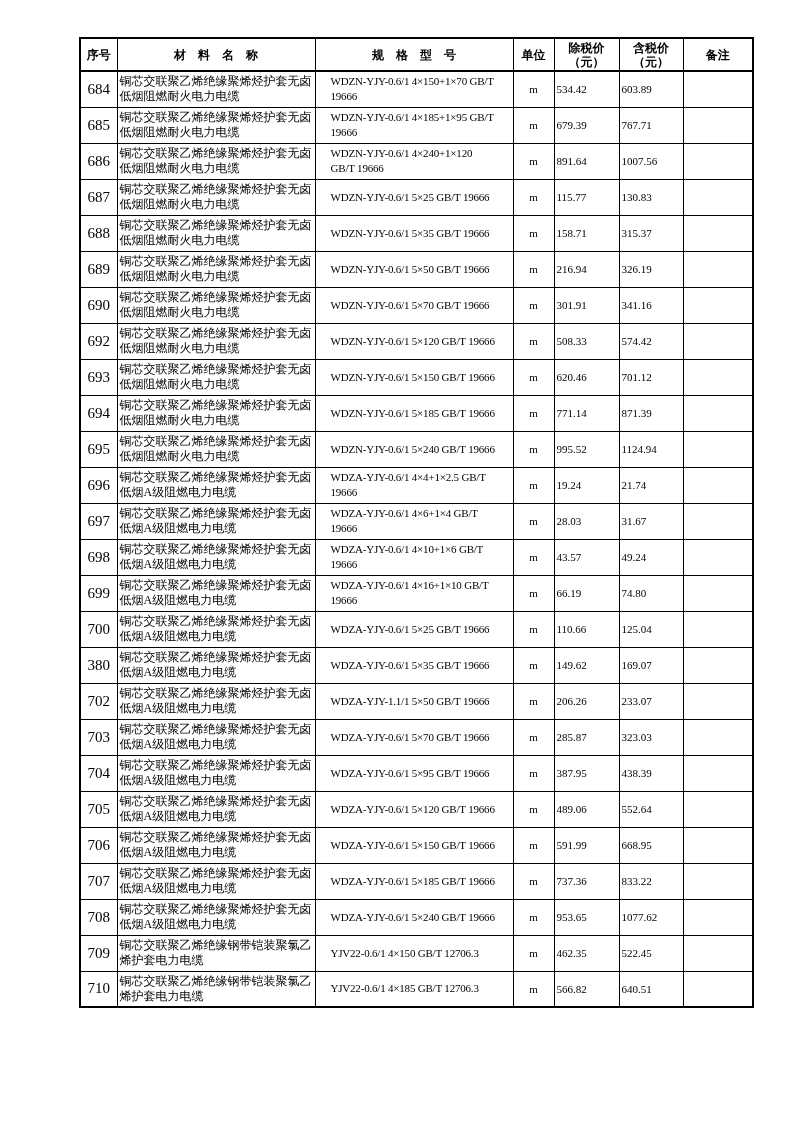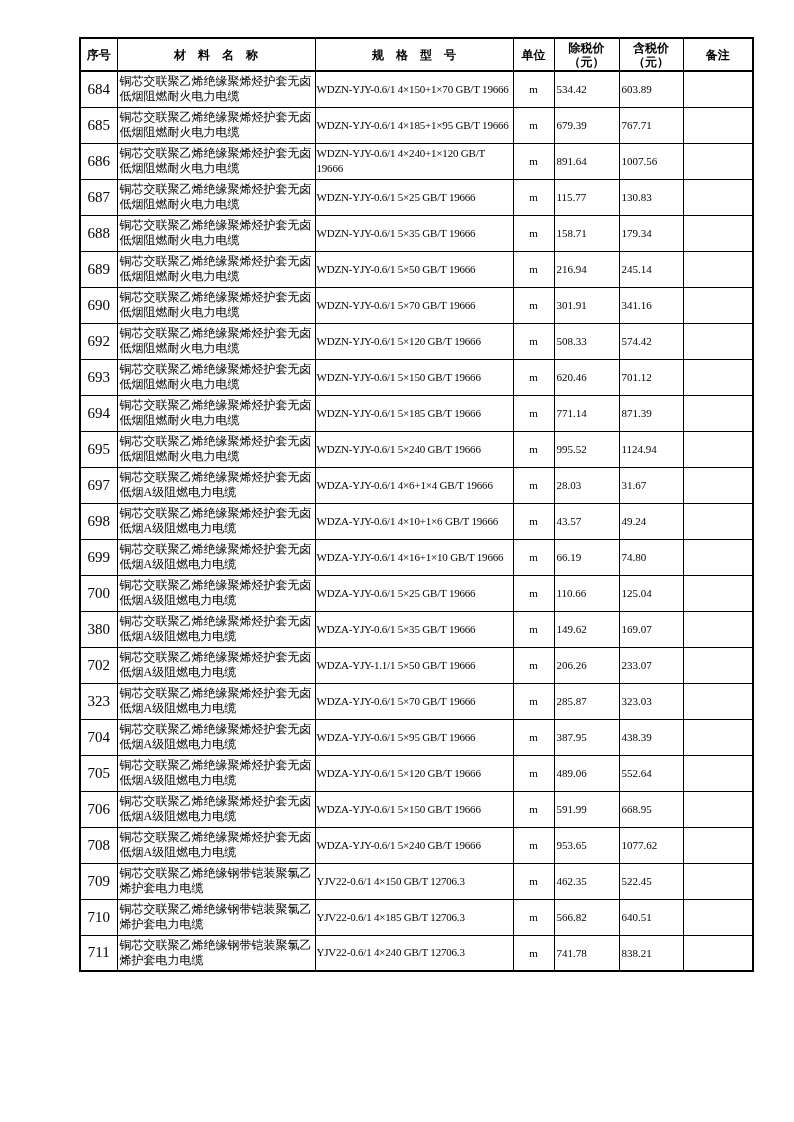--- a/index.html
+++ b/index.html
@@ -36,21 +36,21 @@
   .price-table th {
     font-weight: bold;
     font-size: 12px;
     text-align: center;
     line-height: 14px;
     padding: 0;
   }
   .price-table thead th { border-bottom: 2px solid #000; }
   td.c-no   { text-align: center; font-size: 15px; }
   td.c-name { text-align: left; font-size: 12px; line-height: 15px; padding: 0 2px; }
-  td.c-spec { text-align: left; font-size: 11px; line-height: 15px; padding: 0 1px; letter-spacing: -0.2px; }
+  td.c-spec { text-align: left; font-size: 11px; line-height: 15px; padding: 0 15px; letter-spacing: -0.2px; }
   td.c-unit { text-align: center; font-size: 11px; }
   td.c-price { text-align: left; font-size: 11px; padding-right: 3px; }
   td.c-remark { }
 </style>
 </head>
 <body>
 
 <div class="page">
   <table class="price-table">
     <colgroup>
@@ -115,30 +115,30 @@
     <td class="c-price">115.77</td>
     <td class="c-price">130.83</td>
     <td class="c-remark"></td>
   </tr>
         <tr>
     <td class="c-no">688</td>
     <td class="c-name">铜芯交联聚乙烯绝缘聚烯烃护套无卤低烟阻燃耐火电力电缆</td>
     <td class="c-spec">WDZN-YJY-0.6/1 5×35 GB/T 19666</td>
     <td class="c-unit">m</td>
     <td class="c-price">158.71</td>
-    <td class="c-price">179.34</td>
+    <td class="c-price">315.37</td>
     <td class="c-remark"></td>
   </tr>
         <tr>
     <td class="c-no">689</td>
     <td class="c-name">铜芯交联聚乙烯绝缘聚烯烃护套无卤低烟阻燃耐火电力电缆</td>
     <td class="c-spec">WDZN-YJY-0.6/1 5×50 GB/T 19666</td>
     <td class="c-unit">m</td>
     <td class="c-price">216.94</td>
-    <td class="c-price">245.14</td>
+    <td class="c-price">326.19</td>
     <td class="c-remark"></td>
   </tr>
         <tr>
     <td class="c-no">690</td>
     <td class="c-name">铜芯交联聚乙烯绝缘聚烯烃护套无卤低烟阻燃耐火电力电缆</td>
     <td class="c-spec">WDZN-YJY-0.6/1 5×70 GB/T 19666</td>
     <td class="c-unit">m</td>
     <td class="c-price">301.91</td>
     <td class="c-price">341.16</td>
     <td class="c-remark"></td>
@@ -173,20 +173,29 @@
         <tr>
     <td class="c-no">695</td>
     <td class="c-name">铜芯交联聚乙烯绝缘聚烯烃护套无卤低烟阻燃耐火电力电缆</td>
     <td class="c-spec">WDZN-YJY-0.6/1 5×240 GB/T 19666</td>
     <td class="c-unit">m</td>
     <td class="c-price">995.52</td>
     <td class="c-price">1124.94</td>
     <td class="c-remark"></td>
   </tr>
         <tr>
+    <td class="c-no">696</td>
+    <td class="c-name">铜芯交联聚乙烯绝缘聚烯烃护套无卤低烟A级阻燃电力电缆</td>
+    <td class="c-spec">WDZA-YJY-0.6/1 4×4+1×2.5 GB/T 19666</td>
+    <td class="c-unit">m</td>
+    <td class="c-price">19.24</td>
+    <td class="c-price">21.74</td>
+    <td class="c-remark"></td>
+  </tr>
+        <tr>
     <td class="c-no">697</td>
     <td class="c-name">铜芯交联聚乙烯绝缘聚烯烃护套无卤低烟A级阻燃电力电缆</td>
     <td class="c-spec">WDZA-YJY-0.6/1 4×6+1×4 GB/T 19666</td>
     <td class="c-unit">m</td>
     <td class="c-price">28.03</td>
     <td class="c-price">31.67</td>
     <td class="c-remark"></td>
   </tr>
         <tr>
     <td class="c-no">698</td>
@@ -227,21 +236,21 @@
         <tr>
     <td class="c-no">702</td>
     <td class="c-name">铜芯交联聚乙烯绝缘聚烯烃护套无卤低烟A级阻燃电力电缆</td>
     <td class="c-spec">WDZA-YJY-1.1/1 5×50 GB/T 19666</td>
     <td class="c-unit">m</td>
     <td class="c-price">206.26</td>
     <td class="c-price">233.07</td>
     <td class="c-remark"></td>
   </tr>
         <tr>
-    <td class="c-no">323</td>
+    <td class="c-no">703</td>
     <td class="c-name">铜芯交联聚乙烯绝缘聚烯烃护套无卤低烟A级阻燃电力电缆</td>
     <td class="c-spec">WDZA-YJY-0.6/1 5×70 GB/T 19666</td>
     <td class="c-unit">m</td>
     <td class="c-price">285.87</td>
     <td class="c-price">323.03</td>
     <td class="c-remark"></td>
   </tr>
         <tr>
     <td class="c-no">704</td>
     <td class="c-name">铜芯交联聚乙烯绝缘聚烯烃护套无卤低烟A级阻燃电力电缆</td>
@@ -260,20 +269,29 @@
     <td class="c-price">552.64</td>
     <td class="c-remark"></td>
   </tr>
         <tr>
     <td class="c-no">706</td>
     <td class="c-name">铜芯交联聚乙烯绝缘聚烯烃护套无卤低烟A级阻燃电力电缆</td>
     <td class="c-spec">WDZA-YJY-0.6/1 5×150 GB/T 19666</td>
     <td class="c-unit">m</td>
     <td class="c-price">591.99</td>
     <td class="c-price">668.95</td>
+    <td class="c-remark"></td>
+  </tr>
+        <tr>
+    <td class="c-no">707</td>
+    <td class="c-name">铜芯交联聚乙烯绝缘聚烯烃护套无卤低烟A级阻燃电力电缆</td>
+    <td class="c-spec">WDZA-YJY-0.6/1 5×185 GB/T 19666</td>
+    <td class="c-unit">m</td>
+    <td class="c-price">737.36</td>
+    <td class="c-price">833.22</td>
     <td class="c-remark"></td>
   </tr>
         <tr>
     <td class="c-no">708</td>
     <td class="c-name">铜芯交联聚乙烯绝缘聚烯烃护套无卤低烟A级阻燃电力电缆</td>
     <td class="c-spec">WDZA-YJY-0.6/1 5×240 GB/T 19666</td>
     <td class="c-unit">m</td>
     <td class="c-price">953.65</td>
     <td class="c-price">1077.62</td>
     <td class="c-remark"></td>
@@ -287,26 +305,17 @@
     <td class="c-price">522.45</td>
     <td class="c-remark"></td>
   </tr>
         <tr>
     <td class="c-no">710</td>
     <td class="c-name">铜芯交联聚乙烯绝缘钢带铠装聚氯乙烯护套电力电缆</td>
     <td class="c-spec">YJV22-0.6/1 4×185 GB/T 12706.3</td>
     <td class="c-unit">m</td>
     <td class="c-price">566.82</td>
     <td class="c-price">640.51</td>
-    <td class="c-remark"></td>
-  </tr>
-        <tr>
-    <td class="c-no">711</td>
-    <td class="c-name">铜芯交联聚乙烯绝缘钢带铠装聚氯乙烯护套电力电缆</td>
-    <td class="c-spec">YJV22-0.6/1 4×240 GB/T 12706.3</td>
-    <td class="c-unit">m</td>
-    <td class="c-price">741.78</td>
-    <td class="c-price">838.21</td>
     <td class="c-remark"></td>
   </tr>
       </tbody>
   </table>
 </div>
 
 </body></html>

